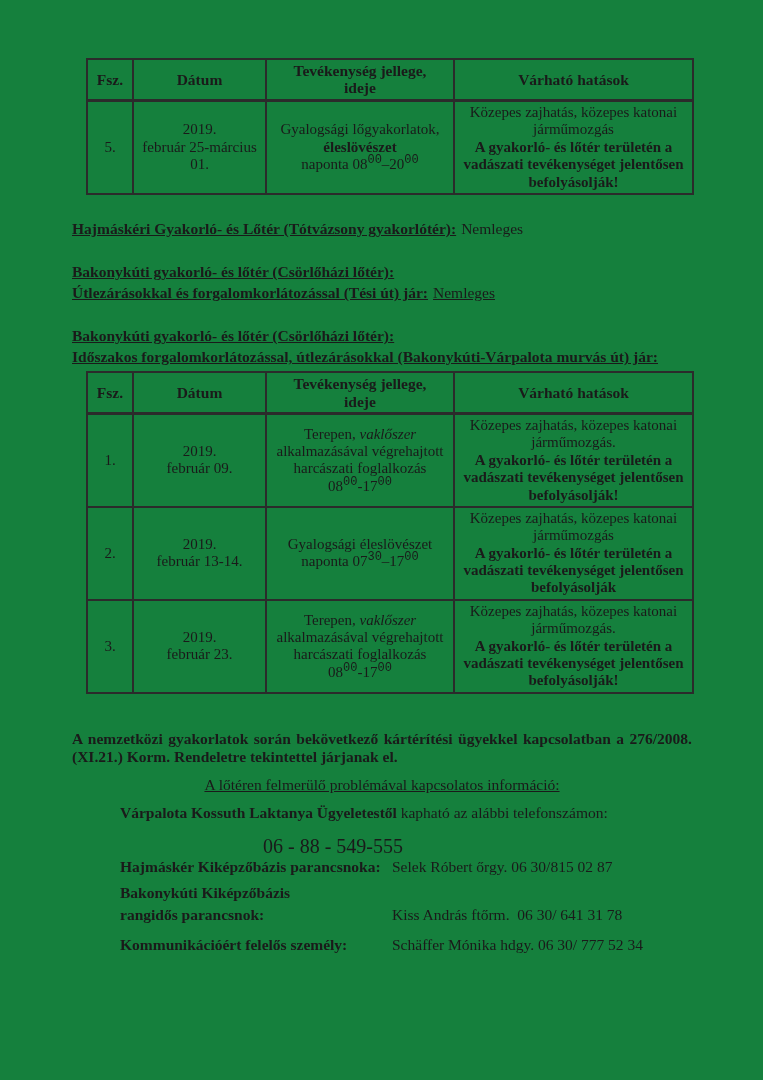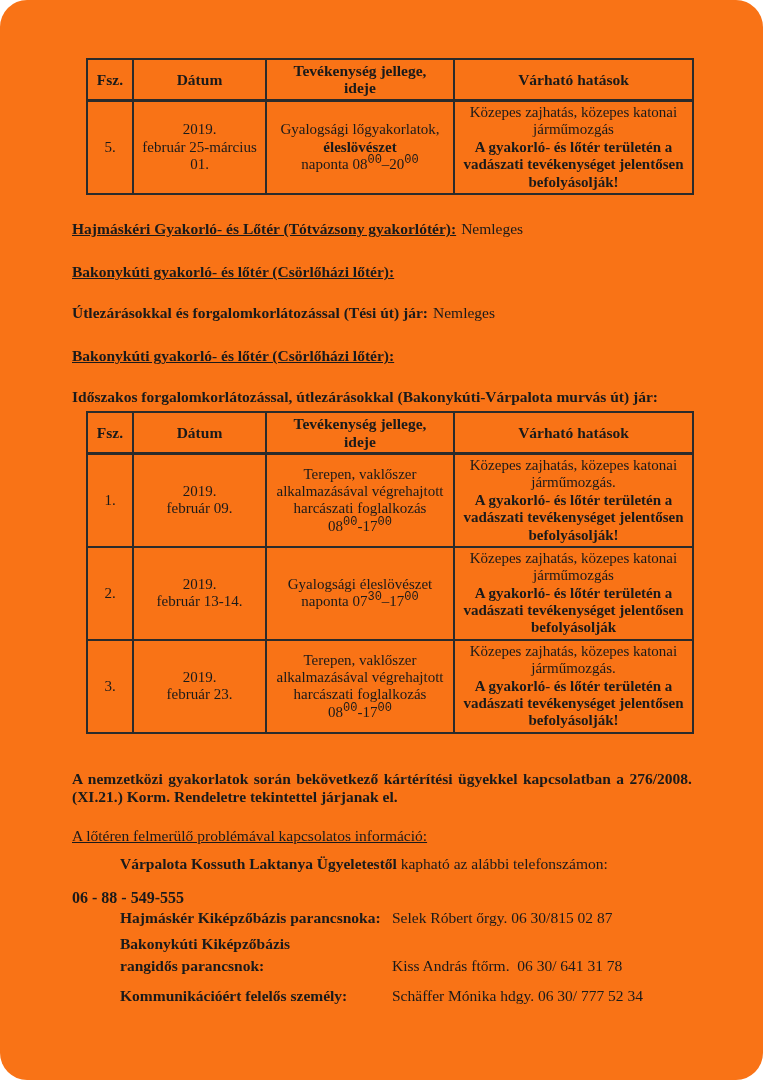--- a/index.html
+++ b/index.html
@@ -5,24 +5,23 @@
   * { margin:0; padding:0; box-sizing:border-box; }
   html, body { background:#ffffff; }
   body {
     width:763px; height:1080px;
     font-family:"Liberation Serif", serif;
     color:#1a1a1a;
   }
   .page {
     position:relative;
     width:763px; height:1080px;
-    background:#f97316;
+    background:#15803d;
     padding:58px 71px 8px 72px;
     overflow:hidden;
-    border-radius:27px;
   }
 
   
   table.tbl {
     border-collapse:collapse;
     table-layout:fixed;
     margin-left:14px;
     width:606px;
   }
   .tbl th, .tbl td {
@@ -37,53 +36,54 @@
     line-height:1.12;
     border-bottom:3px solid #2b2b2b;
     white-space:pre-line;
   }
   .tbl thead tr { height:36px; }
   #table-top tbody tr { height:94px; }
   #table-main tbody tr { height:88px; }
   .tbl td { font-size:15px; line-height:1.16; }
   .datum-cell { white-space:pre-line; }
   .bold { font-weight:bold; }
-  .it { }
+  .it { font-style:italic; }
   sup { font-size:12px; line-height:0;font-family:Liberation Mono, monospace; }
 
   
   .heading { font-size:15.5px; line-height:17px; }
   .bu { font-weight:bold; text-decoration:underline; }
   .b  { font-weight:bold; }
   .val { margin-left:5px; }
   .h1 { margin-top:25px; }
   .h2 { margin-top:26px; }
-  .sub { margin-top:24px; }
+  .sub { margin-top:4px;text-decoration:underline; }
   .h3 { margin-top:26px; }
   .tbl2 { margin-top:6px; }
   .h4 { margin-top:22px; }
 
   .legal {
     margin-top:36px;
     font-weight:bold;
     font-size:15.5px;
     line-height:18px;
     text-align:justify;
     width:620px;
   }
   .info {
-    margin-top:21px;
+    margin-top:10px;
     font-size:15.5px;
     line-height:17px;
     text-decoration:underline;
+    text-align:center;
   }
 
   
   .c-intro { margin-top:11px; margin-left:48px; font-size:15.5px; line-height:17px; }
-  .phone   { margin-top:17px; font-weight:bold; font-size:16px; line-height:17px; }
+  .phone   { margin-top:17px; margin-left:191px; font-weight:normal; font-size:20px; line-height:17px; }
   .c-row   { display:flex; align-items:baseline; font-size:15.5px; line-height:17px; }
   .c-row .c-label { margin-left:48px; width:272px; font-weight:bold; flex:0 0 auto; }
   .c-row .c-value { white-space:pre-wrap; }
   .cr1 { margin-top:3px; }
   .cr2 { margin-top:9px; }
   .cr3 { margin-top:5px; }
   .cr4 { margin-top:13px; }
 </style>
 </head>
 <body>

